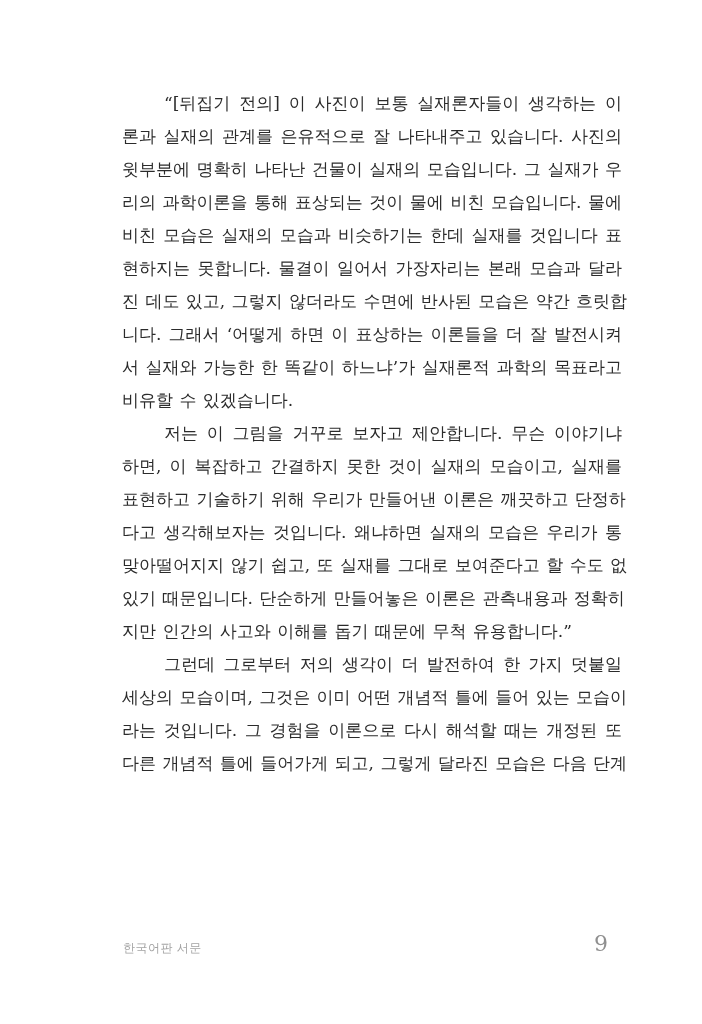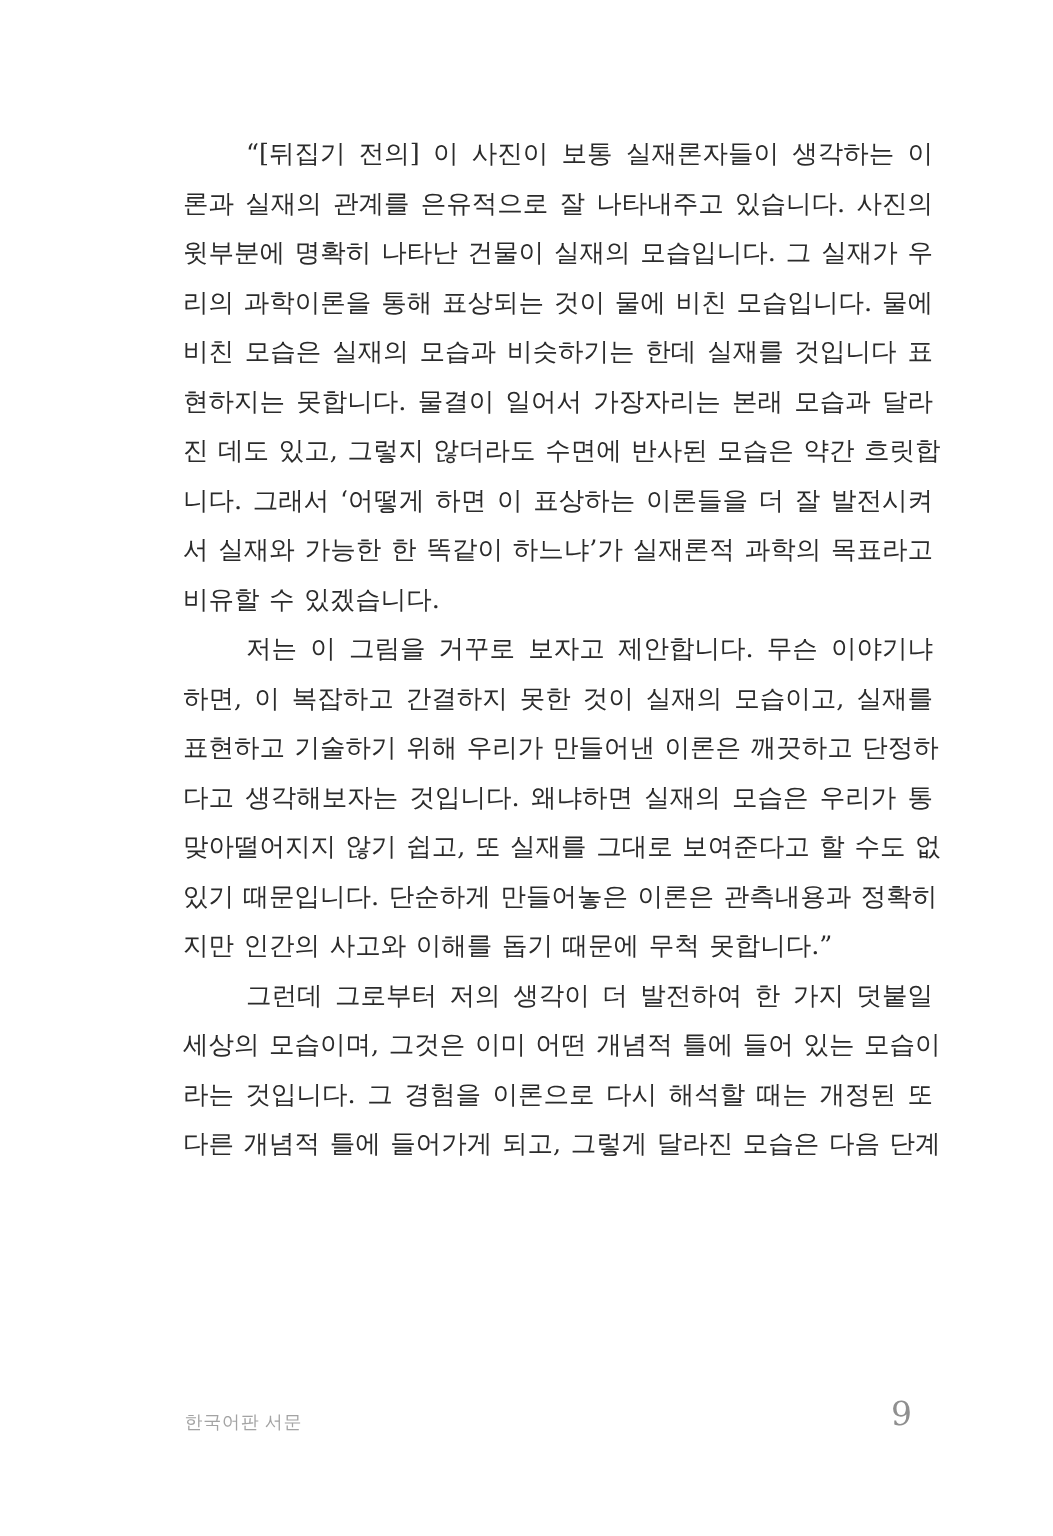--- a/index.html
+++ b/index.html
@@ -43,21 +43,21 @@
   }
   .ln.ind {
     text-indent: 42px;
   }
   .para { margin: 0; }
   .para.p3 { }
   .footer-label {
     position: absolute;
     left: 123px;
     top: 940px;
-    font-family: Liberation Serif, serif;
+    font-family: Liberation Sans, sans-serif;
     font-size: 12px;
     letter-spacing: 0.5px;
     color: #a3a3a3;
   }
   .page-num {
     position: absolute;
     right: 94px;
     top: 931px;
     font-family: "DejaVu Serif", serif;
     font-size: 22px;
@@ -84,21 +84,21 @@
       <div class="ln end">비유할 수 있겠습니다.</div>
     </div>
 
     <div class="para p2">
       <div class="ln ind">저는 이 그림을 거꾸로 보자고 제안합니다. 무슨 이야기냐</div>
       <div class="ln">하면, 이 복잡하고 간결하지 못한 것이 실재의 모습이고, 실재를</div>
       <div class="ln">표현하고 기술하기 위해 우리가 만들어낸 이론은 깨끗하고 단정하</div>
       <div class="ln">다고 생각해보자는 것입니다. 왜냐하면 실재의 모습은 우리가 통</div>
       <div class="ln">맞아떨어지지 않기 쉽고, 또 실재를 그대로 보여준다고 할 수도 없</div>
       <div class="ln">있기 때문입니다. 단순하게 만들어놓은 이론은 관측내용과 정확히</div>
-      <div class="ln end">지만 인간의 사고와 이해를 돕기 때문에 무척 못합니다.”</div>
+      <div class="ln end">지만 인간의 사고와 이해를 돕기 때문에 무척 유용합니다.”</div>
     </div>
 
     <div class="para p3">
       <div class="ln ind">그런데 그로부터 저의 생각이 더 발전하여 한 가지 덧붙일</div>
       <div class="ln">세상의 모습이며, 그것은 이미 어떤 개념적 틀에 들어 있는 모습이</div>
       <div class="ln">라는 것입니다. 그 경험을 이론으로 다시 해석할 때는 개정된 또</div>
       <div class="ln">다른 개념적 틀에 들어가게 되고, 그렇게 달라진 모습은 다음 단계</div>
     </div>
 
   </main>

